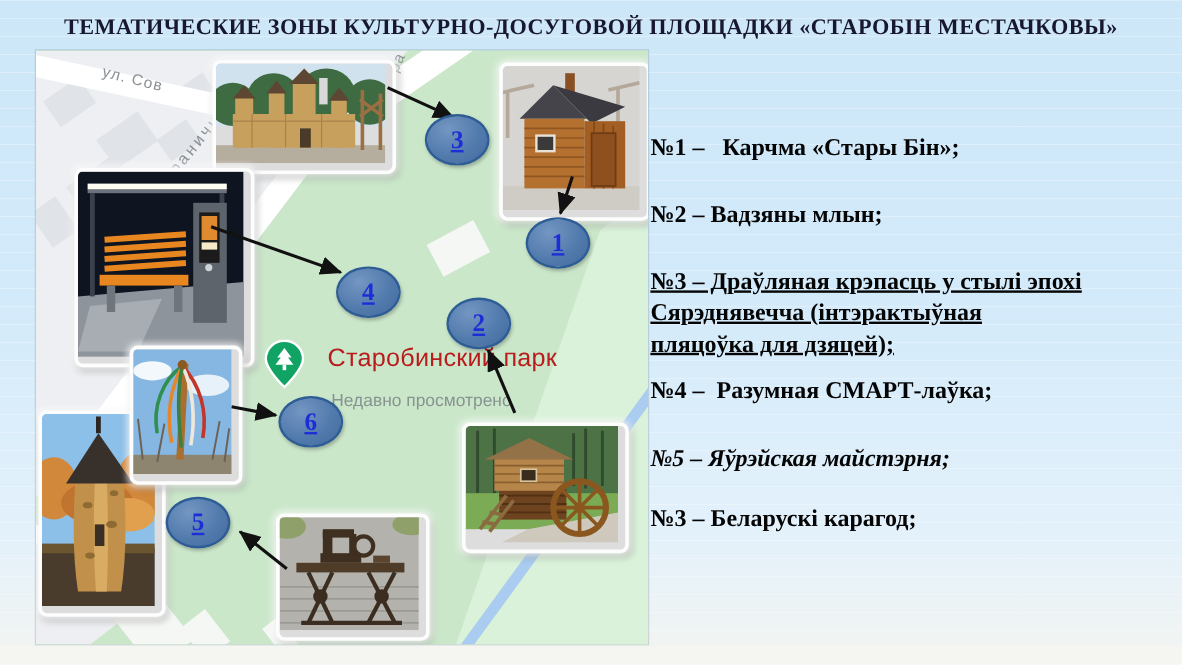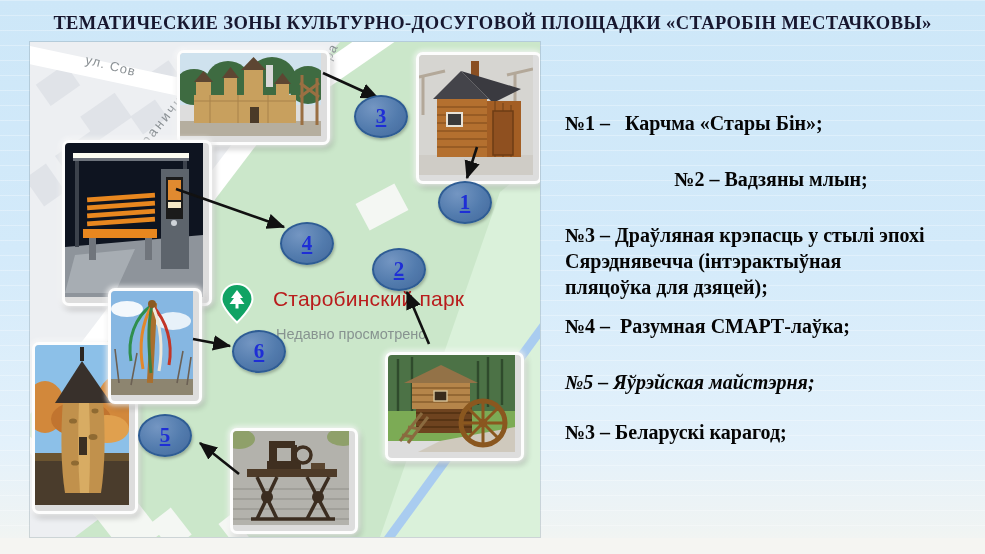--- a/index.html
+++ b/index.html
@@ -62,27 +62,27 @@
     display:flex;align-items:center;justify-content:center;
     box-shadow:1px 2px 3px rgba(0,0,0,0.25);
   }
   .marker span{
     font-family:"Liberation Serif",serif;font-weight:700;font-size:21px;
     color:#1e2ed6;text-decoration:underline;line-height:1;
   }
   .m3{left:324px;top:53px;} .m1{left:408px;top:139px;} .m4{left:250px;top:180px;}
   .m2{left:342px;top:206px;} .m6{left:202px;top:288px;} .m5{left:108px;top:372px;}
   
-  .legend{position:absolute;left:565px;top:110px;width:412px;}
+  .legend{position:absolute;left:542px;top:110px;width:412px;}
   .legend-item{
     font-size:20px;font-weight:700;color:#050505;line-height:26px;
     white-space:pre-wrap;margin:0 0 30px 0;
   }
-  .legend-item.li2{text-align:center;}
-  .legend-item.li3{margin-bottom:13px;}
+  .legend-item.li2{}
+  .legend-item.li3{margin-bottom:13px;text-decoration:underline;}
   .legend-item.li4{}
   .legend-item.li5{margin-bottom:24px;font-style:italic;}
 </style>
 </head>
 <body>
 
 <div class="slide">
 
   <div class="title">ТЕМАТИЧЕСКИЕ ЗОНЫ КУЛЬТУРНО-ДОСУГОВОЙ ПЛОЩАДКИ «СТАРОБІН МЕСТАЧКОВЫ»</div>
 

